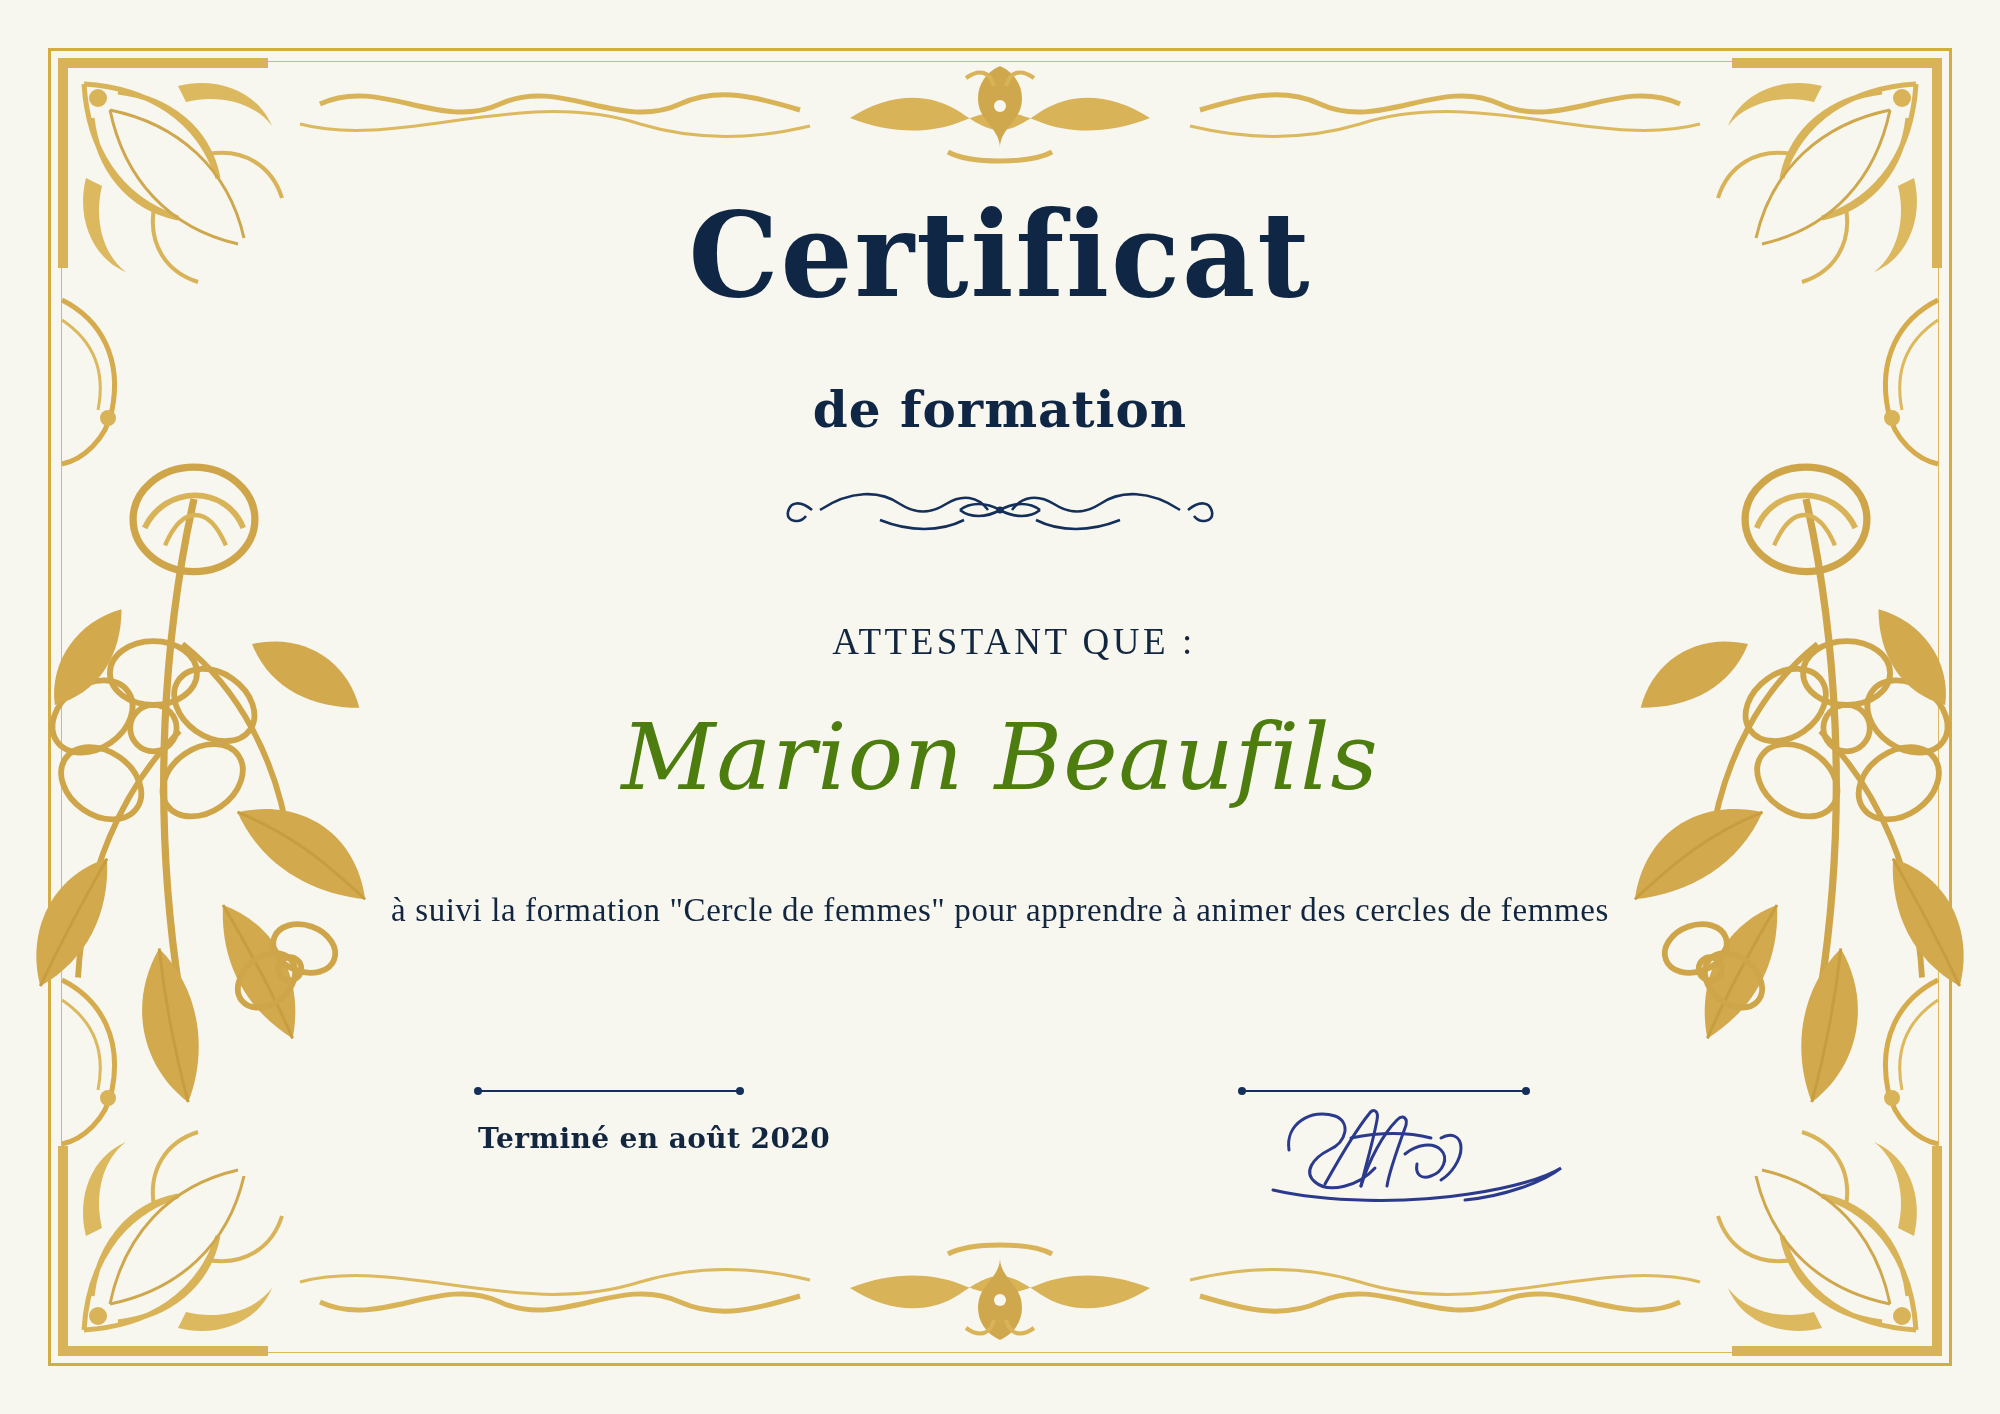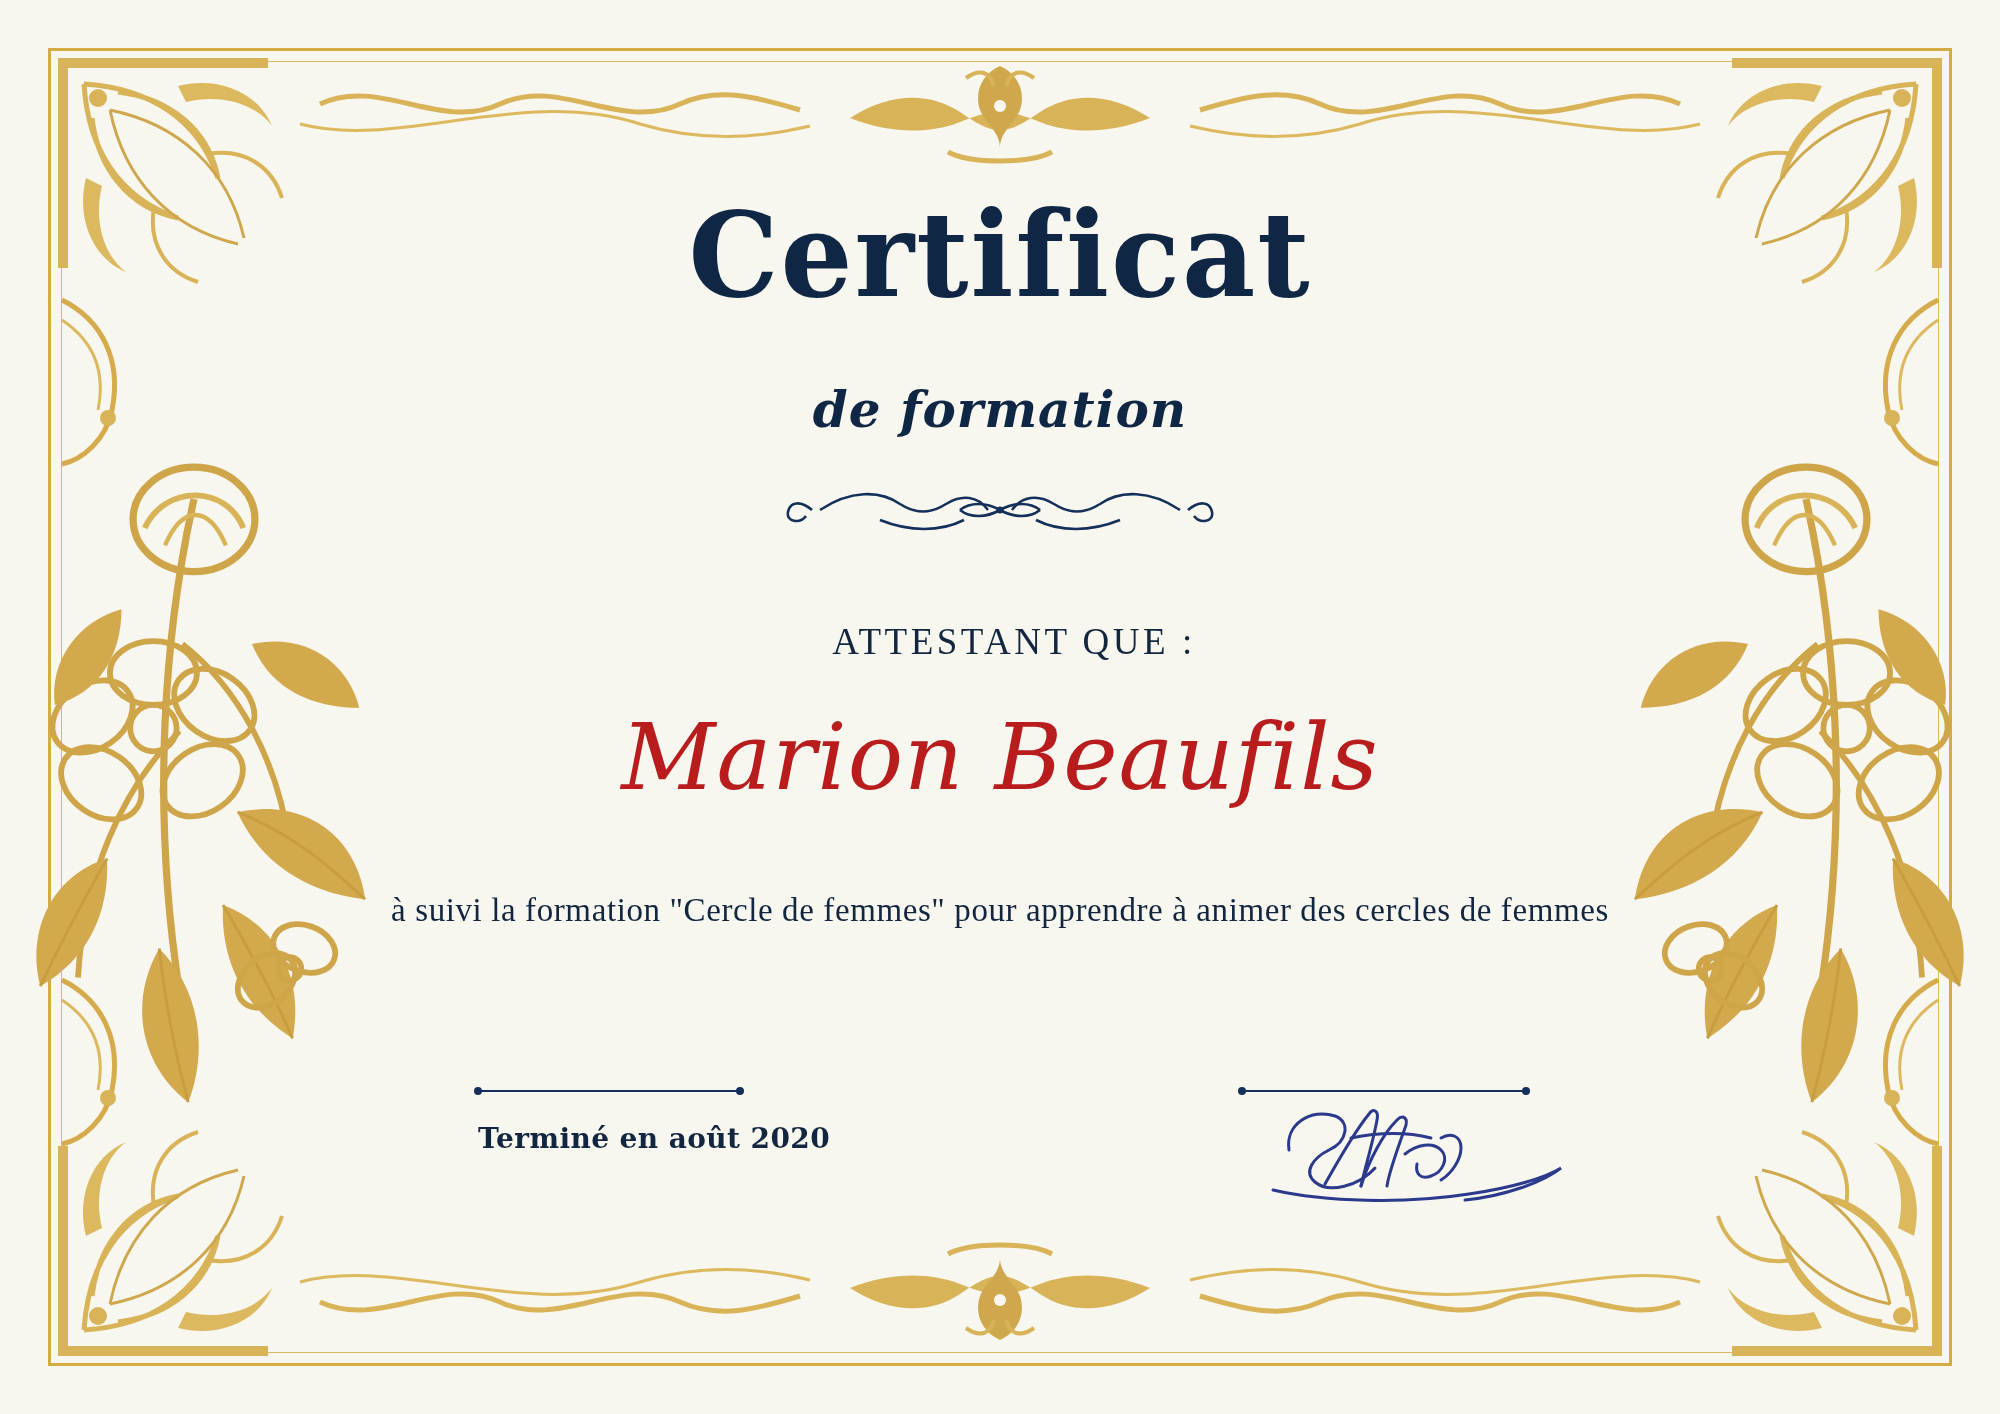--- a/index.html
+++ b/index.html
@@ -78,21 +78,20 @@
   .subtitle {
     position: absolute;
     top: 380px;
     left: 0;
     width: 2000px;
     font-family: "DejaVu Serif", serif;
     font-weight: bold;
     font-size: 50px;
     color: #0f2744;
     letter-spacing: 1px;
-    font-style: italic;
   }
   .divider {
     position: absolute;
     top: 480px;
     left: 0;
     width: 2000px;
     height: 60px;
   }
   .attest {
     position: absolute;
@@ -106,21 +105,21 @@
     margin-left: 14px;
   }
   .recipient {
     position: absolute;
     top: 700px;
     left: 0;
     width: 2000px;
     font-family: "DejaVu Serif", serif;
     font-style: italic;
     font-size: 92px;
-    color: #b91c1c;
+    color: #4d7c0f;
     letter-spacing: 1px;
     line-height: 1.25;
   }
   .description {
     position: absolute;
     top: 885px;
     left: 380px;
     width: 1240px;
     font-family: "Liberation Serif", serif;
     font-size: 33px;

